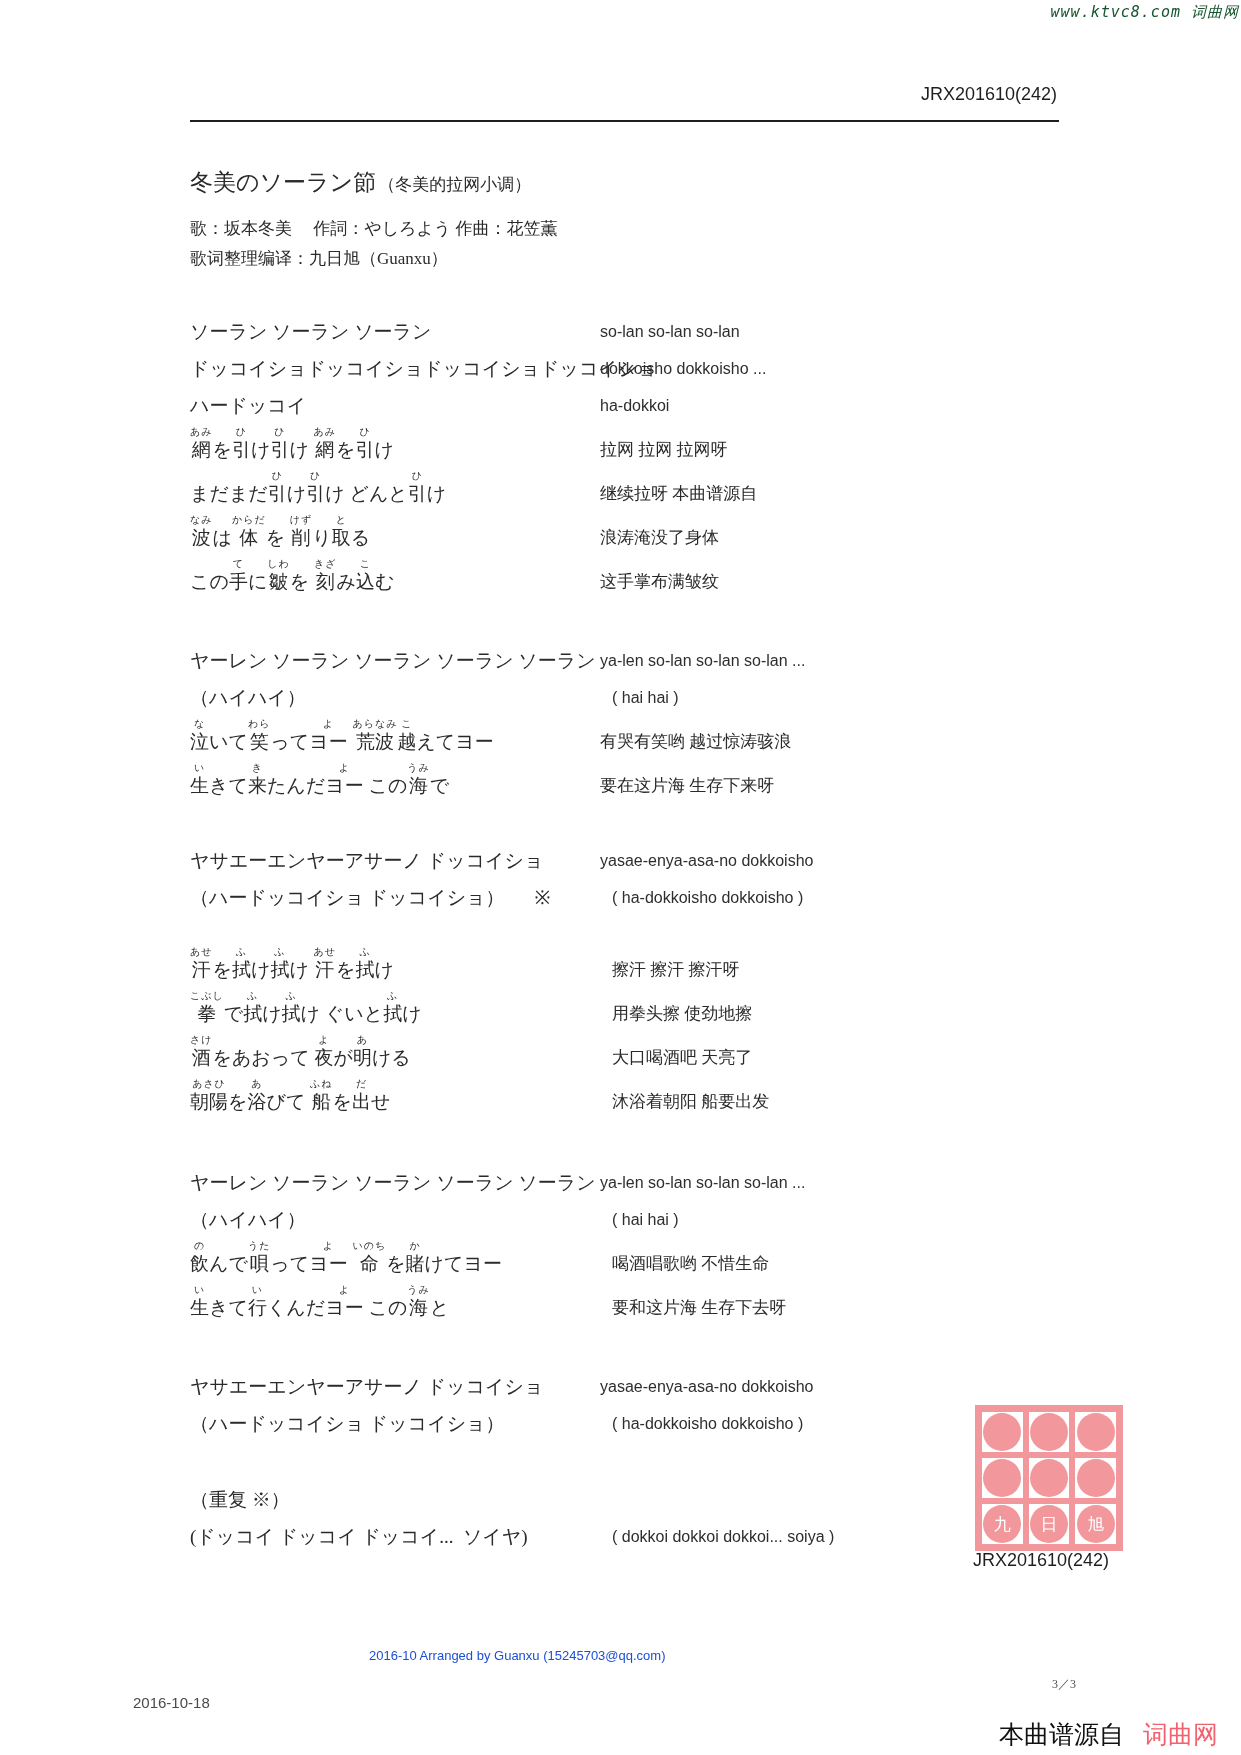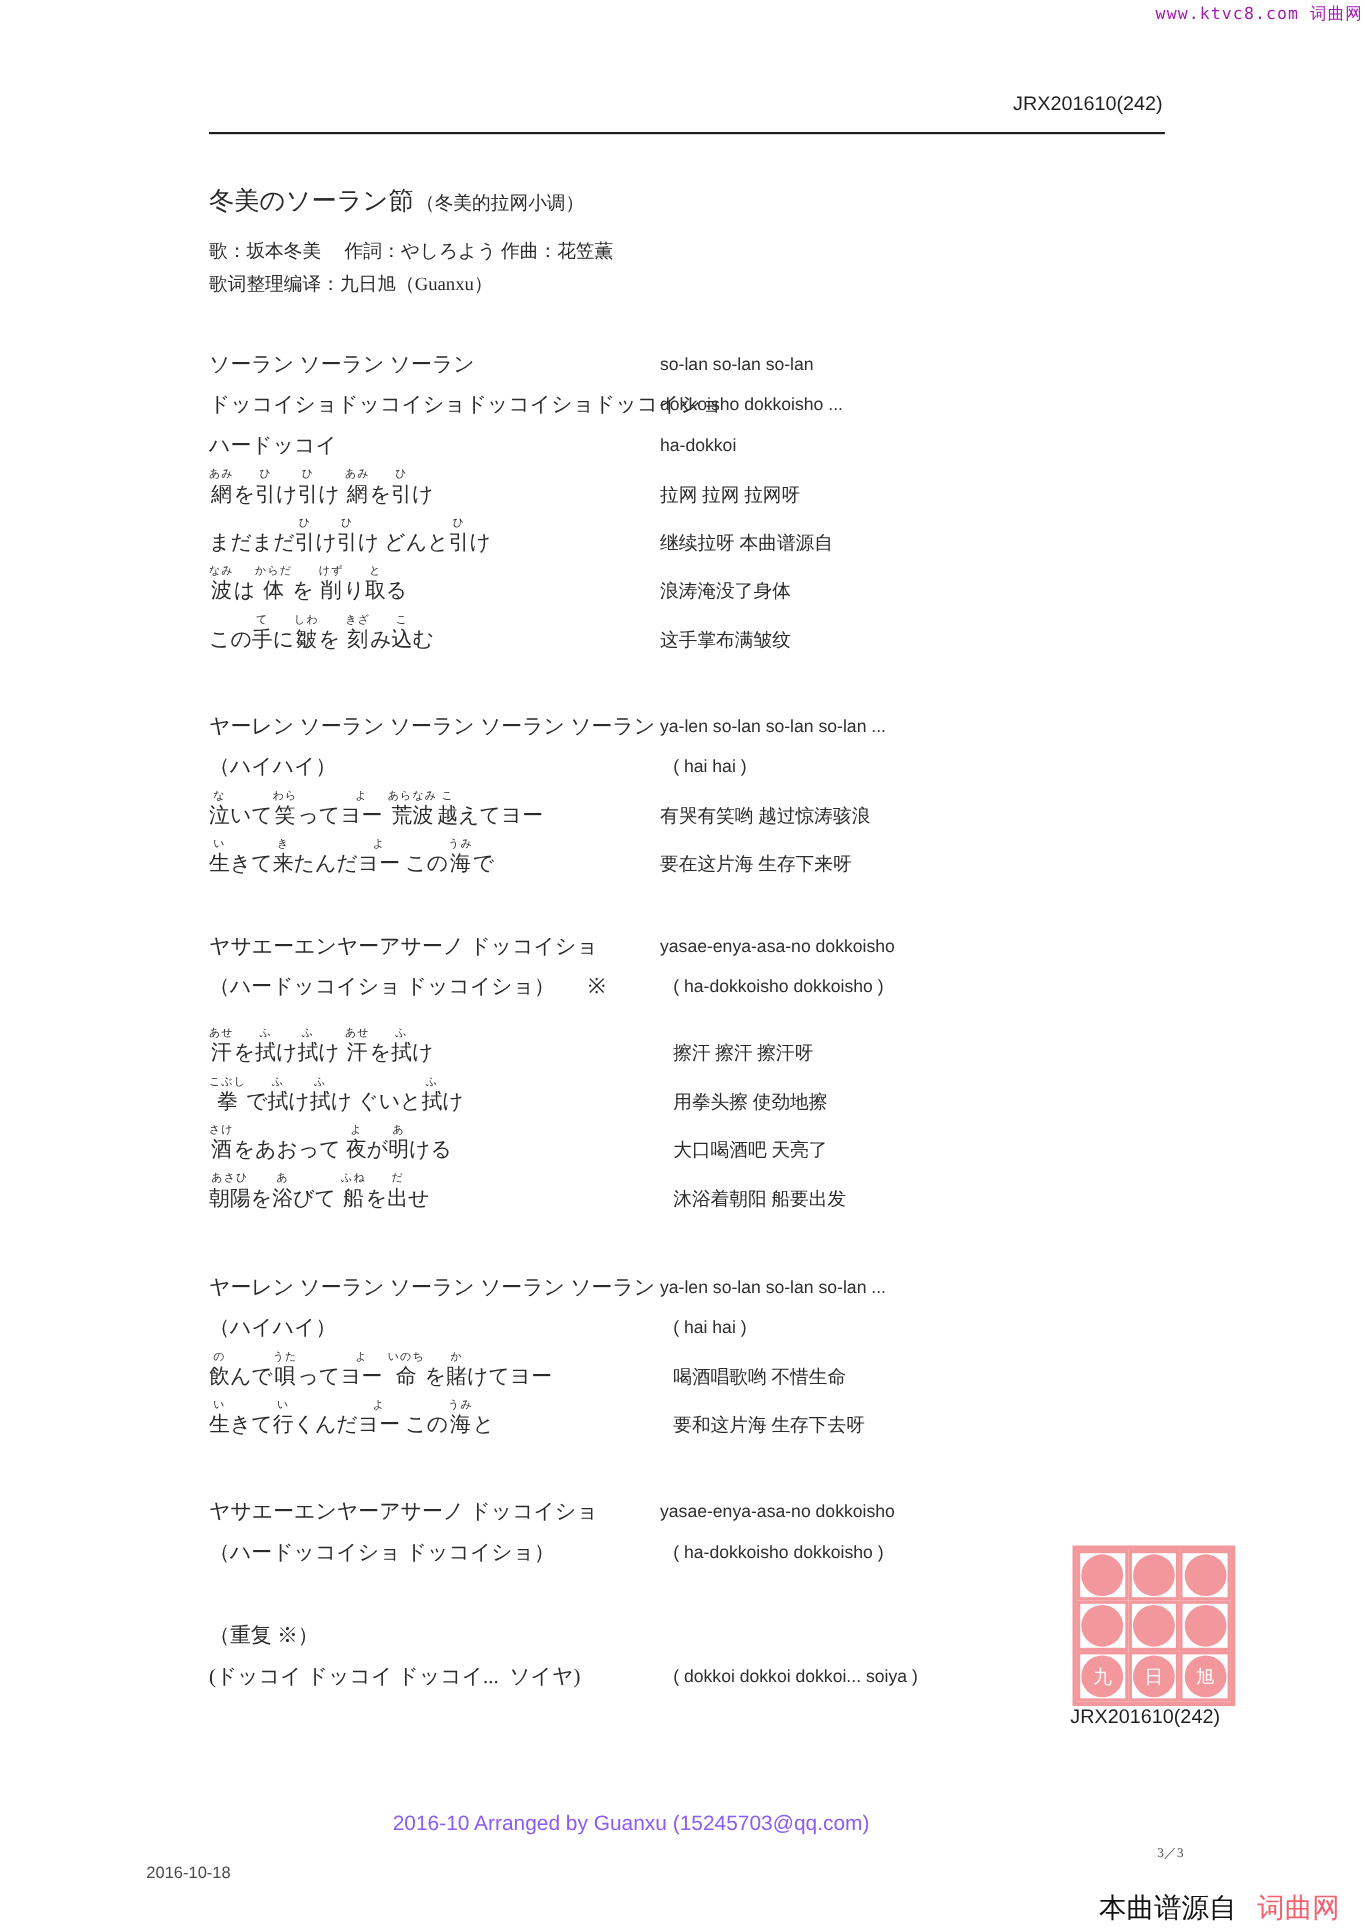--- a/index.html
+++ b/index.html
@@ -17,21 +17,21 @@
   .title-main{font-size:23px;line-height:26px;}
   .title-sub{font-size:17px;line-height:22px;margin-left:2px;margin-top:36px;}
   .credits{margin-top:14px;}
   .credits .cl{height:30px;display:flex;align-items:flex-end;font-size:17px;line-height:22px;white-space:pre;}
 
   .lyrics{margin-top:0;}
   .section{margin-top:36px;}
   .section:nth-child(1){margin-top:37px;}
   .section:nth-child(2){margin-top:42px;}
   .section:nth-child(3){margin-top:38px;}
-  .section:nth-child(4){margin-top:16px;}
+  .section:nth-child(4){margin-top:28px;}
   .section:nth-child(5){margin-top:44px;}
   .section:nth-child(6){margin-top:42px;}
   .section:nth-child(7){margin-top:39px;}
 
   .line{position:relative;height:37px;}
   .line.hasruby{height:44px;}
   .jp{position:absolute;left:0;bottom:0;display:flex;align-items:flex-end;white-space:pre;}
   .plain{font-size:19px;line-height:24px;}
   .seg{display:inline-flex;flex-direction:column;align-items:center;}
   .rt{font-size:10px;line-height:12px;letter-spacing:1px;color:#2a2a2a;}
@@ -42,34 +42,34 @@
   .trans.ti{padding-left:12px;}
 
   .stamp{position:absolute;left:975px;top:1405px;width:148px;height:146px;box-sizing:border-box;
          display:grid;grid-template-columns:repeat(3,1fr);grid-template-rows:repeat(3,1fr);}
   .stamp .cell{border:3px solid;display:flex;align-items:center;justify-content:center;}
   .stamp .disc{width:38px;height:38px;border-radius:50%;display:flex;align-items:center;
                justify-content:center;color:#ffffff;font-size:17px;line-height:17px;}
   .stamp-label{position:absolute;left:973px;top:1550px;font-family:"Liberation Sans",sans-serif;
                font-size:18px;color:#1f1f1f;}
 
-  .footer-arranged{position:absolute;left:357px;top:1648px;font-family:"Liberation Sans",sans-serif;
-                   font-size:19px;color:#8b5cf6;}
+  .footer-arranged{position:absolute;left:369px;top:1648px;font-family:"Liberation Sans",sans-serif;
+                   font-size:13px;color:#1d4ed8;}
   .footer-date{position:absolute;left:133px;top:1694px;font-family:"Liberation Sans",sans-serif;
                font-size:15px;color:#4a4a4a;}
   .footer-page{position:absolute;left:1052px;top:1676px;font-size:12px;color:#4a4a4a;}
   .footer-source{position:absolute;right:23px;top:1718px;font-size:25px;color:#111111;white-space:pre;}
   .footer-source .brand{margin-left:19px;}
 </style>
 </head>
 <body>
 
 <div id="page">
 
-  <div class="watermark" style="color: #a21caf;">www.ktvc8.com 词曲网</div>
+  <div class="watermark" style="color: #14532d; font-style: italic;">www.ktvc8.com 词曲网</div>
 
   <div class="doc-id">JRX201610(242)</div>
   <div class="rule"></div>
 
   <div class="content">
     <div class="title-row">
       <span class="title-main">冬美のソーラン節</span>
       <span class="title-sub">（冬美的拉网小调）</span>
     </div>
     <div class="credits">

